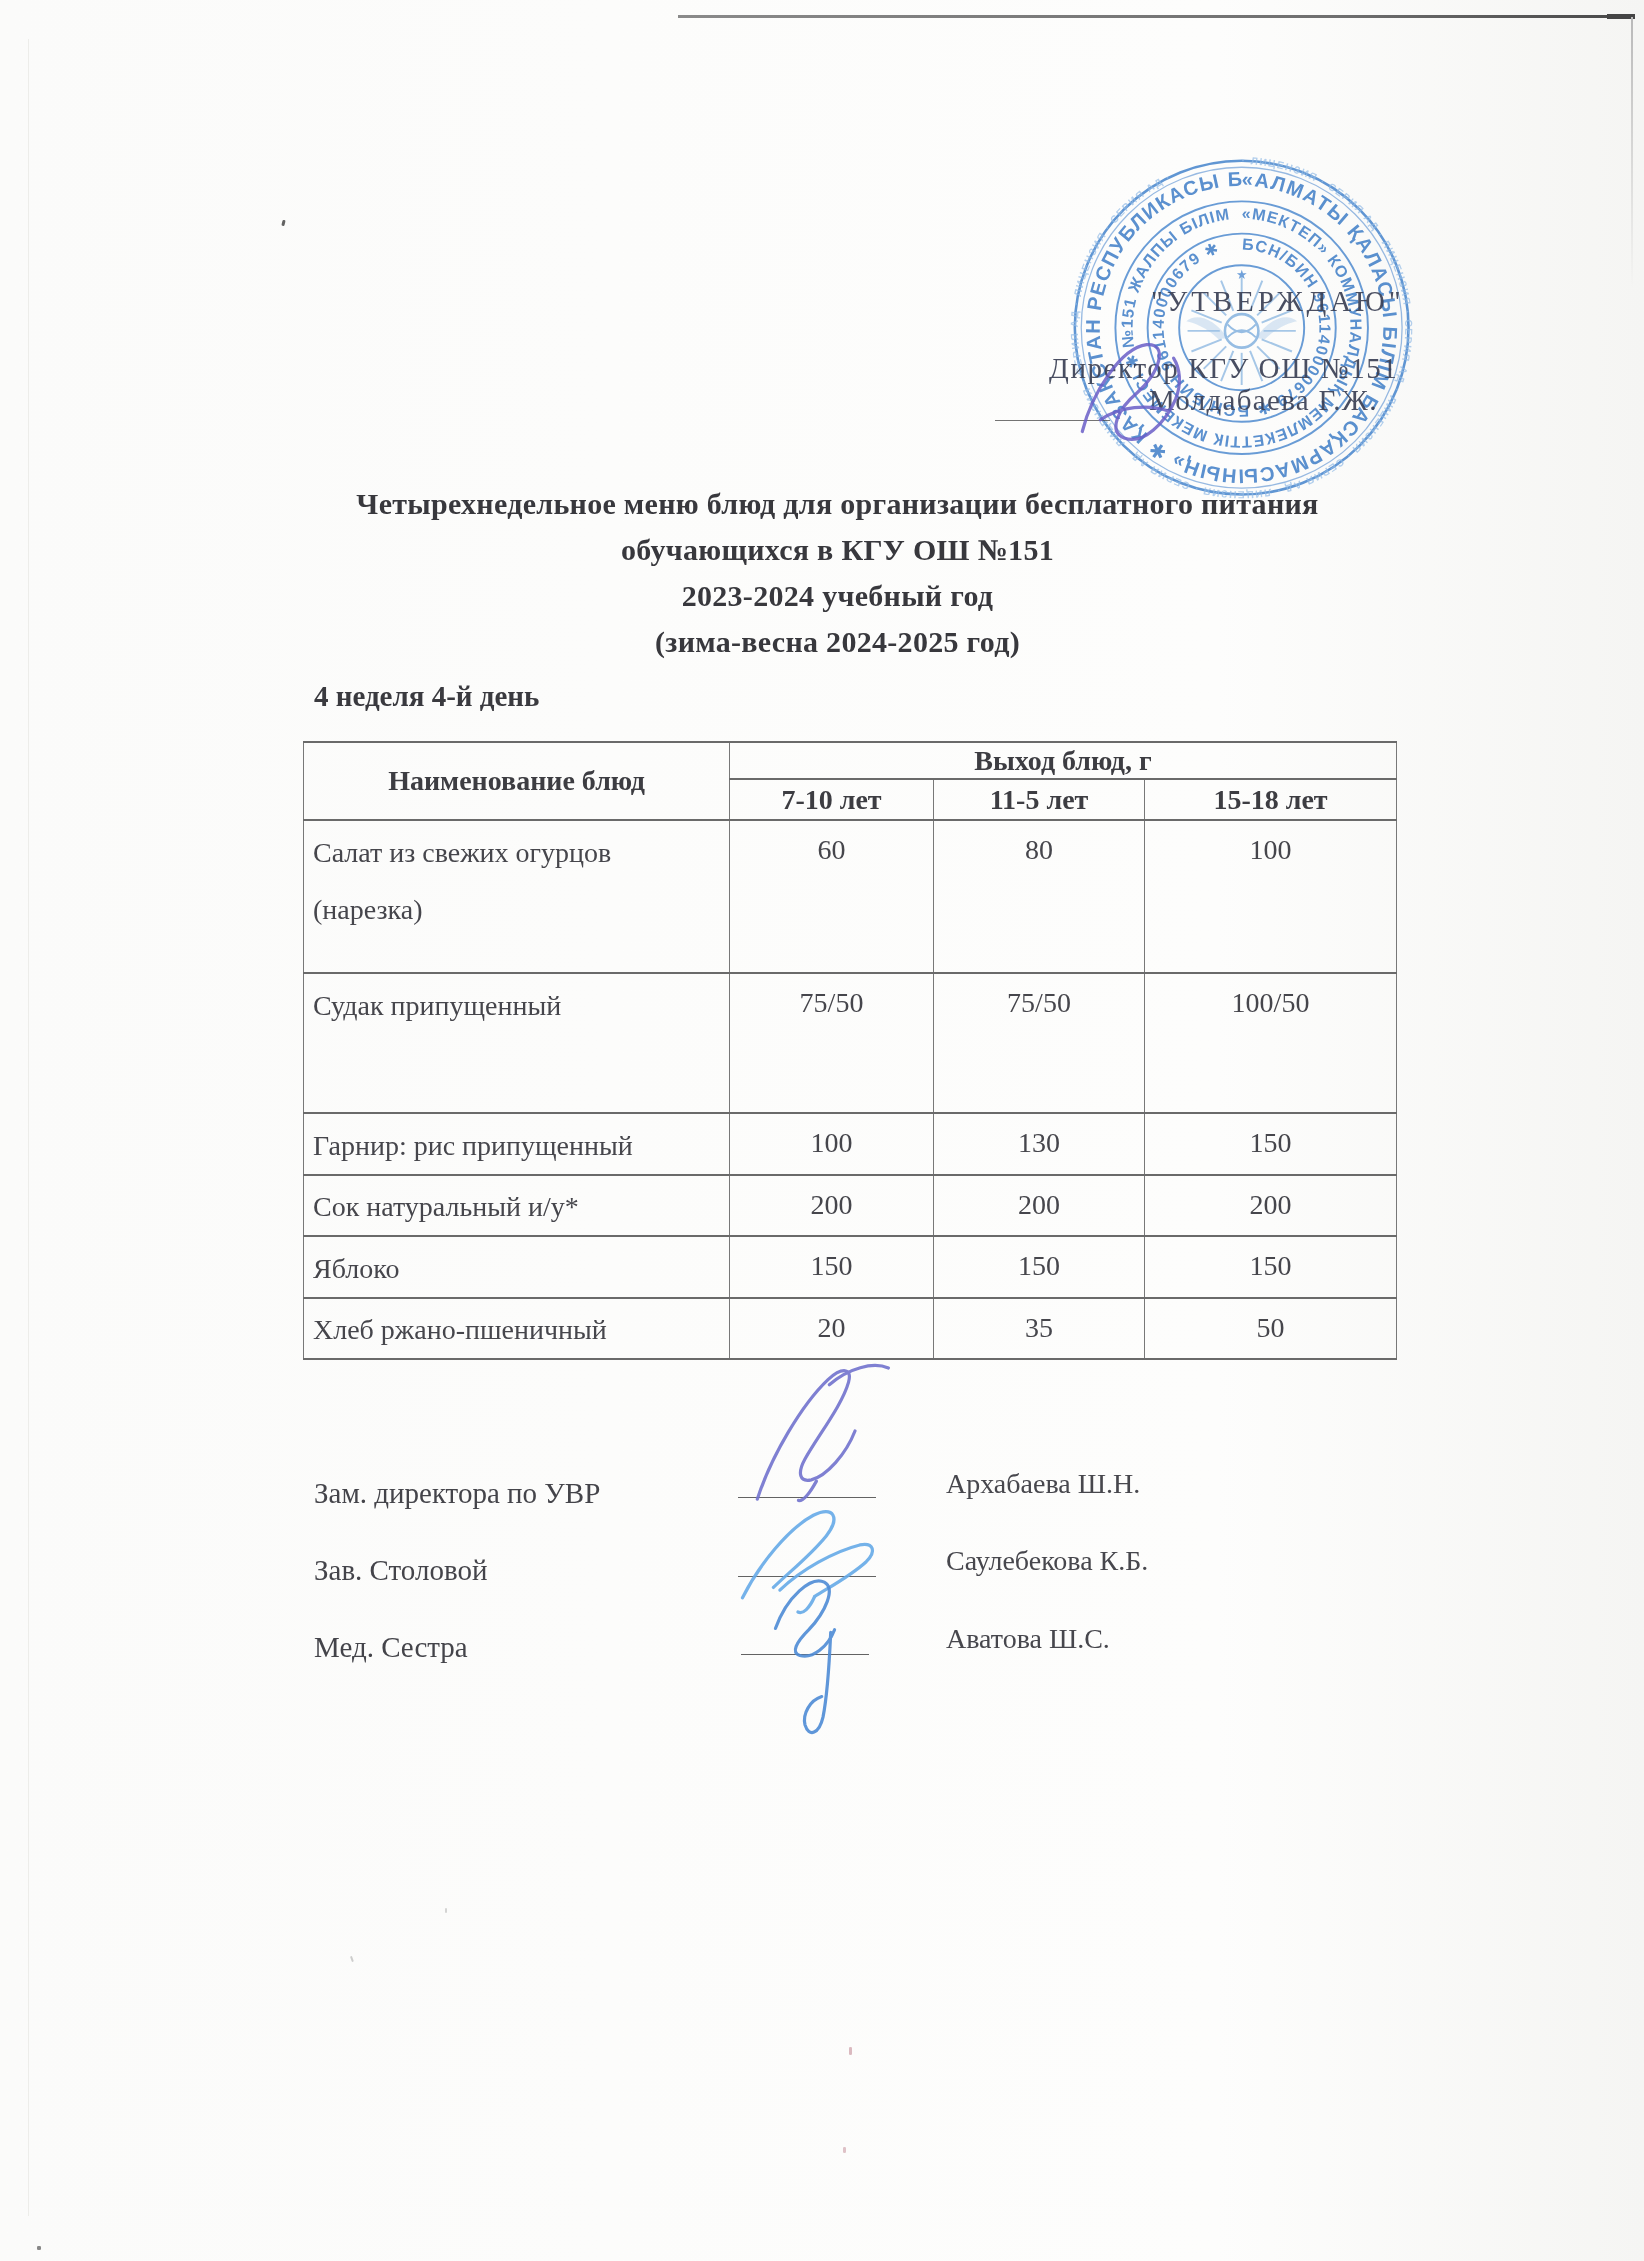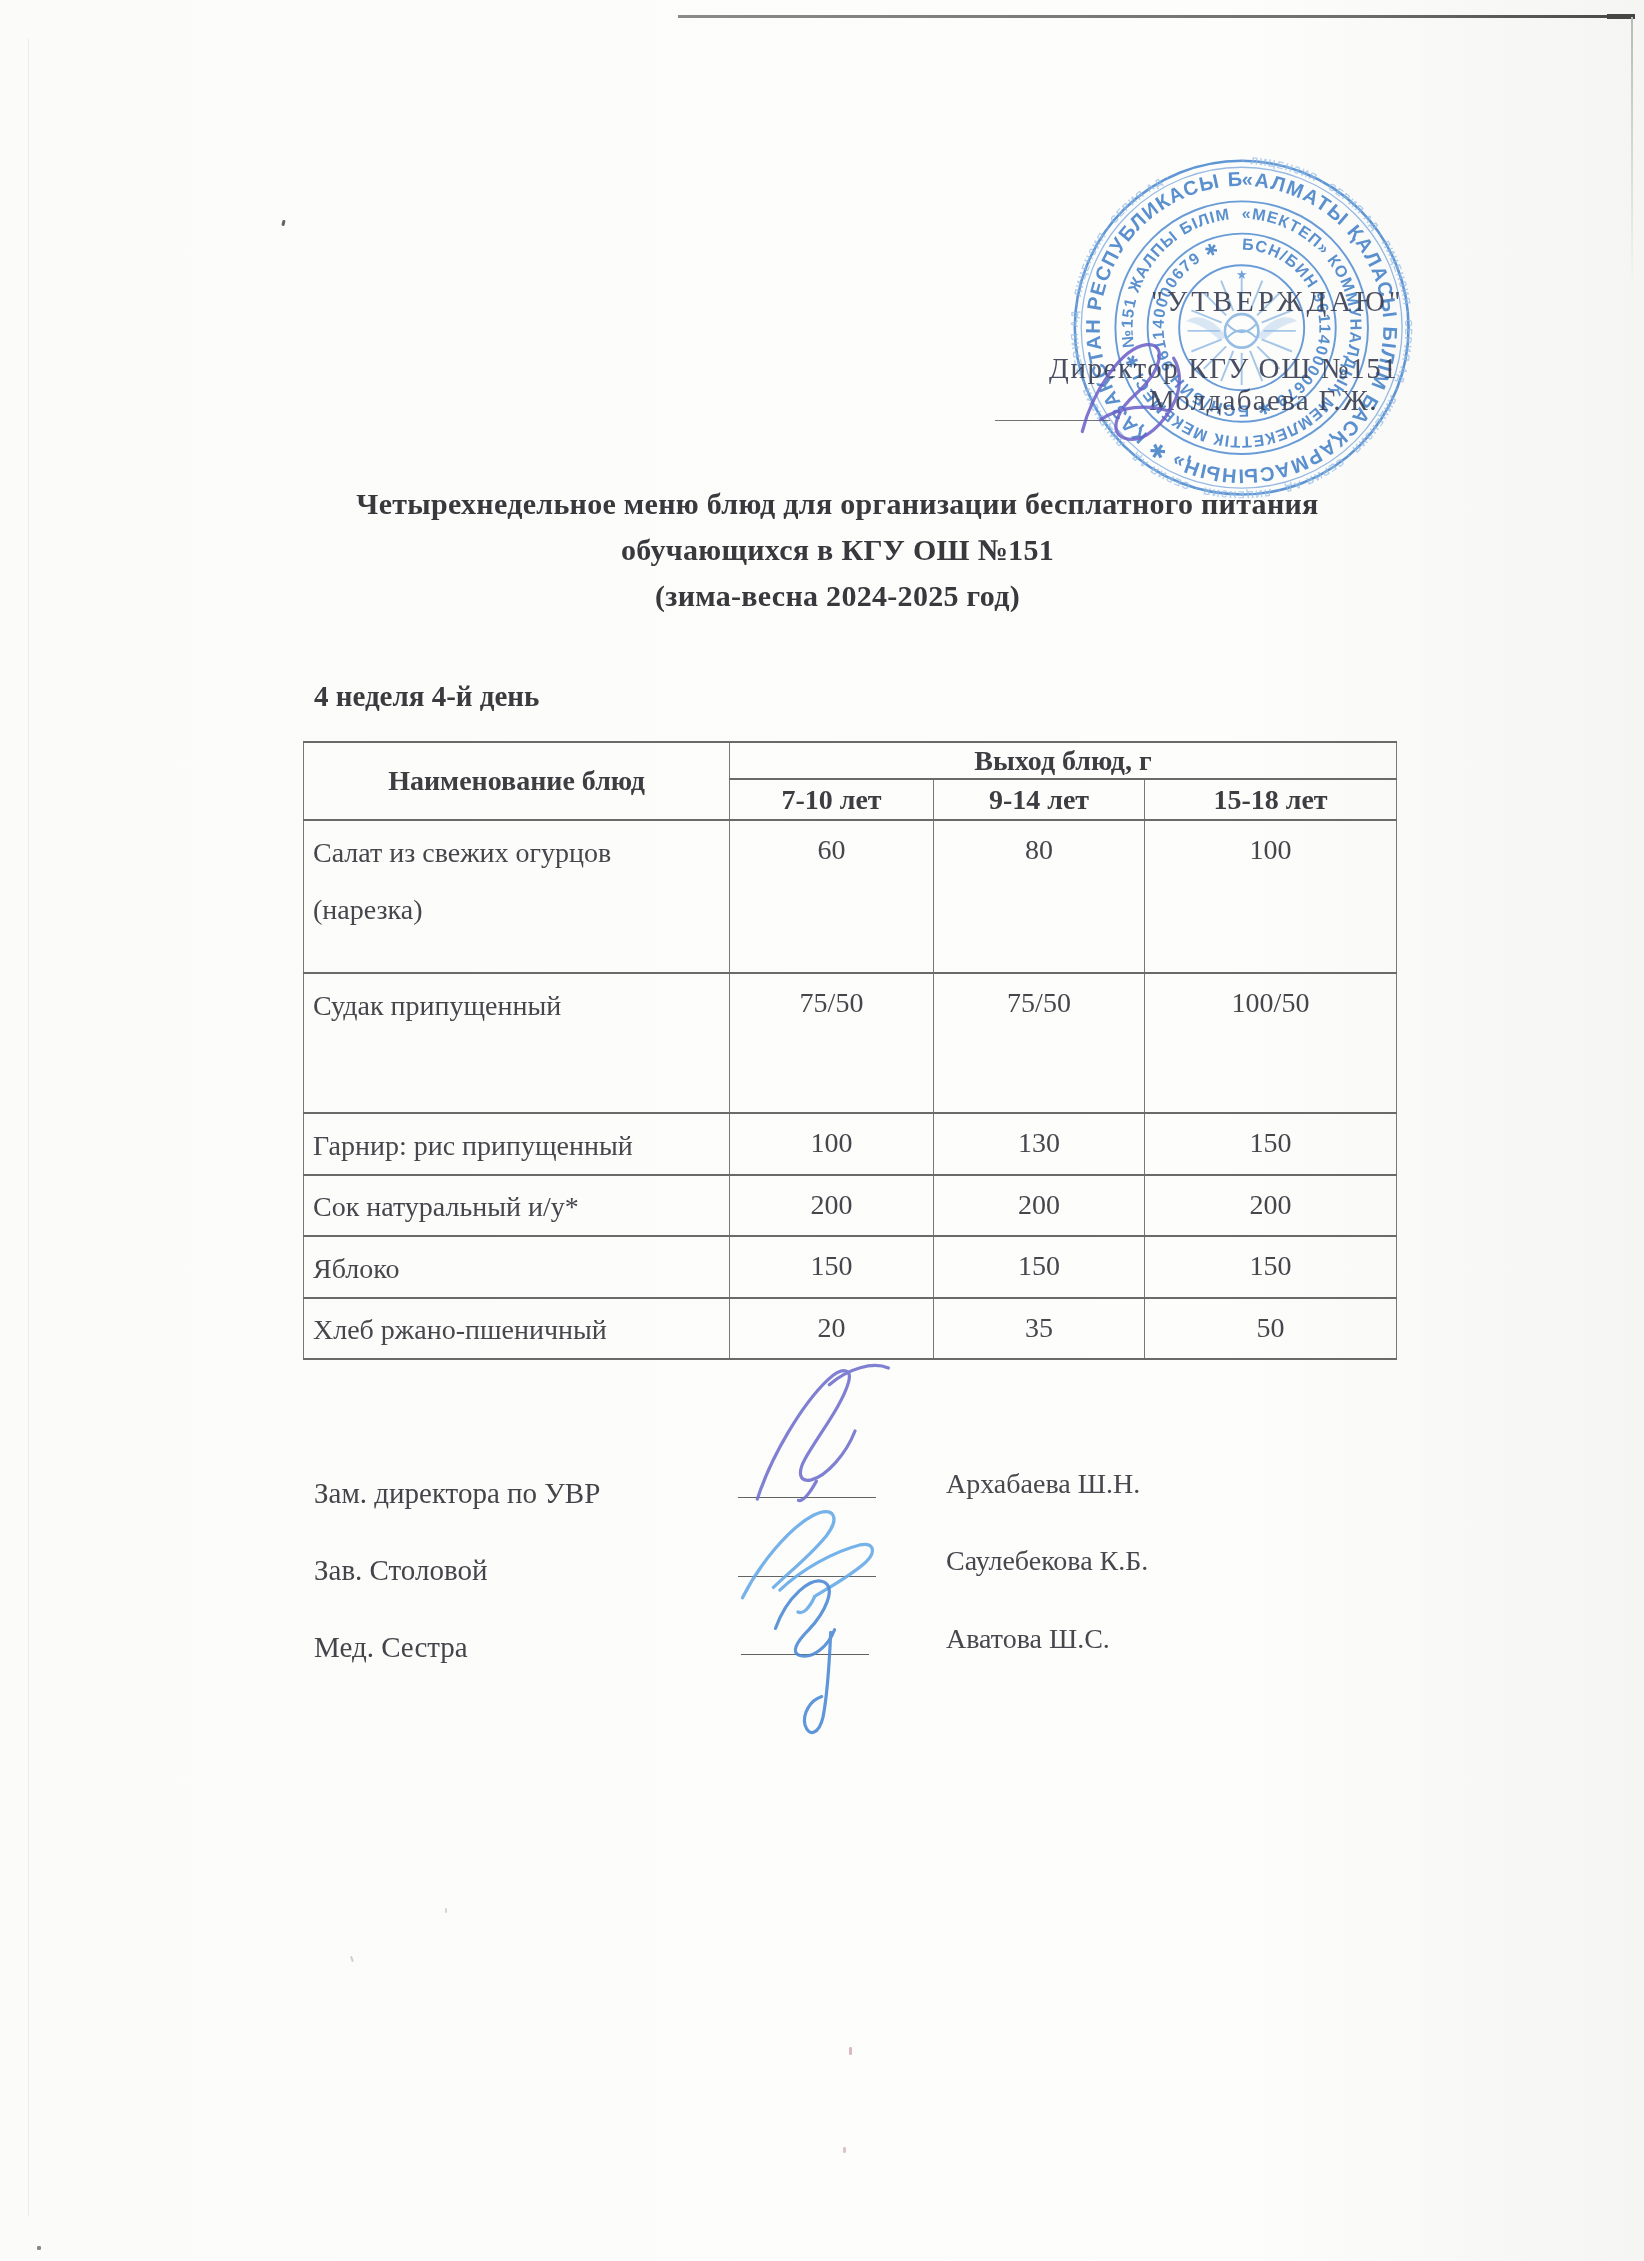--- a/index.html
+++ b/index.html
@@ -81,40 +81,41 @@
   <div class="speck sp1"></div>
   <div class="speck sp2"></div>
   <div class="speck sp3"></div>
   <div class="speck sp4"></div>
   <div class="speck sp5"></div>
   <div class="speck sp6"></div>
 
   <div class="title-block">
     <div>Четырехнедельное меню блюд для организации бесплатного питания</div>
     <div>обучающихся в КГУ ОШ №151</div>
+    <div>2023-2024 учебный год</div>
     <div>(зима-весна 2024-2025 год)</div>
   </div>
 
   <div class="week-label">4 неделя 4-й день</div>
 
   <table class="menu">
     <colgroup>
       <col style="width:426px">
         <col style="width:204px">
         <col style="width:211px">
         <col style="width:252px">
     </colgroup>
     <thead>
       <tr class="h-top">
         <th rowspan="2">Наименование блюд</th>
         <th colspan="3">Выход блюд, г</th>
       </tr>
       <tr class="h-sub">
         <th>7-10 лет</th>
-        <th>9-14 лет</th>
+        <th>11-5 лет</th>
         <th>15-18 лет</th>
       </tr>
     </thead>
     <tbody>
       <tr class="r0">
         <td class="name">Салат из свежих огурцов
 (нарезка)</td>
         <td class="val">60</td>
         <td class="val">80</td>
         <td class="val">100</td>

